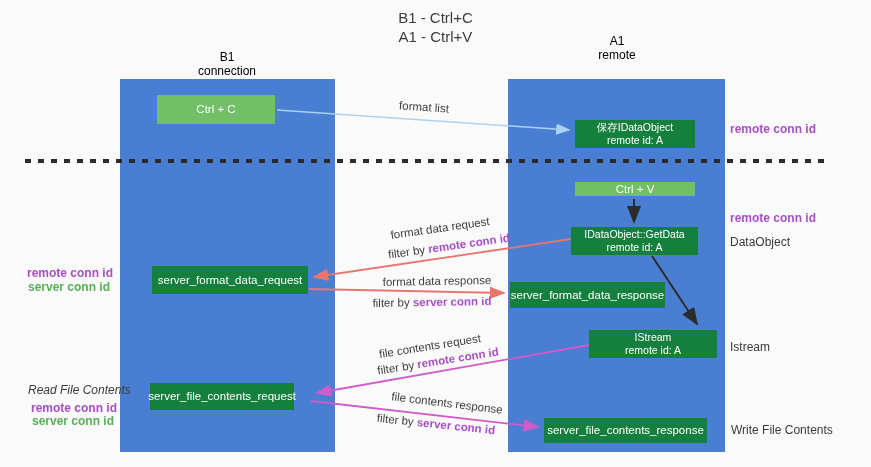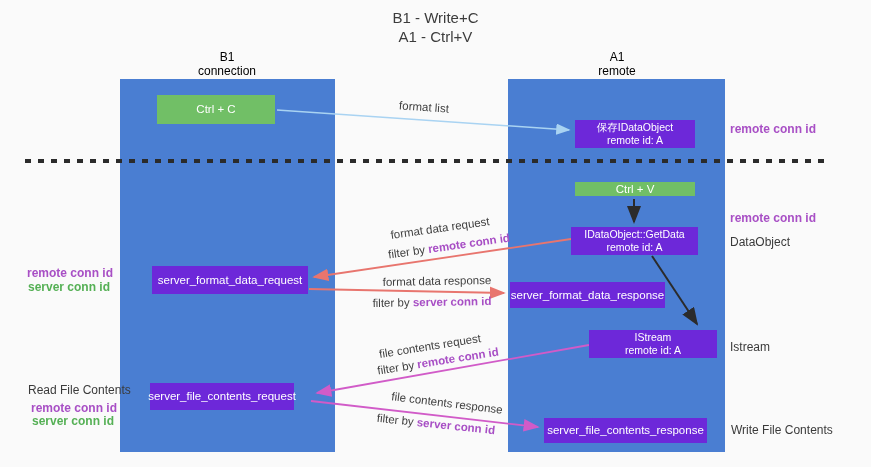--- a/index.html
+++ b/index.html
@@ -15,49 +15,49 @@
   .col-left{left:120px;width:215px;}
   .col-right{left:508px;width:217px;}
 
   .dash{position:absolute;left:25px;top:159px;width:806px;height:4px;
         background:repeating-linear-gradient(90deg,#2b2b2b 0 6.5px,transparent 6.5px 13px);}
 
   .box{position:absolute;display:flex;flex-direction:column;align-items:center;
        justify-content:center;color:#ffffff;text-align:center;font-size:11.5px;
        line-height:13px;}
   .green{background:#71bf66;}
-  .orange{background:#6d28d9;}
+  .orange{background:#15803d;}
   .box .sub{font-size:10.5px;}
 
   .lbl{position:absolute;white-space:nowrap;font-size:12px;}
   .purple{color:#a84fc5;font-weight:bold;}
   .greent{color:#55b055;font-weight:bold;}
   .plain{color:#3a3a3a;}
 
   .elabel{position:absolute;width:220px;text-align:center;font-size:11.5px;
           color:#3f3f3f;white-space:nowrap;}
   .elabel .purple,.elabel .greent{font-weight:bold;}
 
   svg.arrows{position:absolute;left:0;top:0;pointer-events:none;}
 </style>
 </head>
 <body>
 
 <div id="canvas">
 
   <div class="title">
-    <div>B1 - Write+C</div>
+    <div>B1 - Ctrl+C</div>
     <div>A1 - Ctrl+V</div>
   </div>
 
   <div class="colhdr" style="left:147px;top:50px;">
     <div>B1</div>
     <div>connection</div>
   </div>
-  <div class="colhdr" style="left:537px;top:50px;">
+  <div class="colhdr" style="left:537px;top:34px;">
     <div>A1</div>
     <div>remote</div>
   </div>
 
   <div class="col col-left"></div>
   <div class="col col-right"></div>
 
   <div class="dash"></div>
 
   <svg class="arrows" width="871" height="467" viewBox="0 0 871 467">
@@ -146,17 +146,17 @@
   </div>
 
   <div class="lbl purple" style="left:730px;top:122px;">remote conn id</div>
   <div class="lbl purple" style="left:730px;top:211px;">remote conn id</div>
   <div class="lbl plain" style="left:730px;top:235px;">DataObject</div>
   <div class="lbl plain" style="left:730px;top:340px;">Istream</div>
   <div class="lbl plain" style="left:731px;top:423px;">Write File Contents</div>
 
   <div class="lbl purple" style="left:27px;top:266px;">remote conn id</div>
   <div class="lbl greent" style="left:28px;top:280px;">server conn id</div>
-  <div class="lbl plain" style="left:28px;top:383px;">Read File Contents</div>
+  <div class="lbl plain" style="left:28px;top:383px;font-style:italic;">Read File Contents</div>
   <div class="lbl purple" style="left:31px;top:401px;">remote conn id</div>
   <div class="lbl greent" style="left:32px;top:414px;">server conn id</div>
 
 </div>
 
 </body></html>

